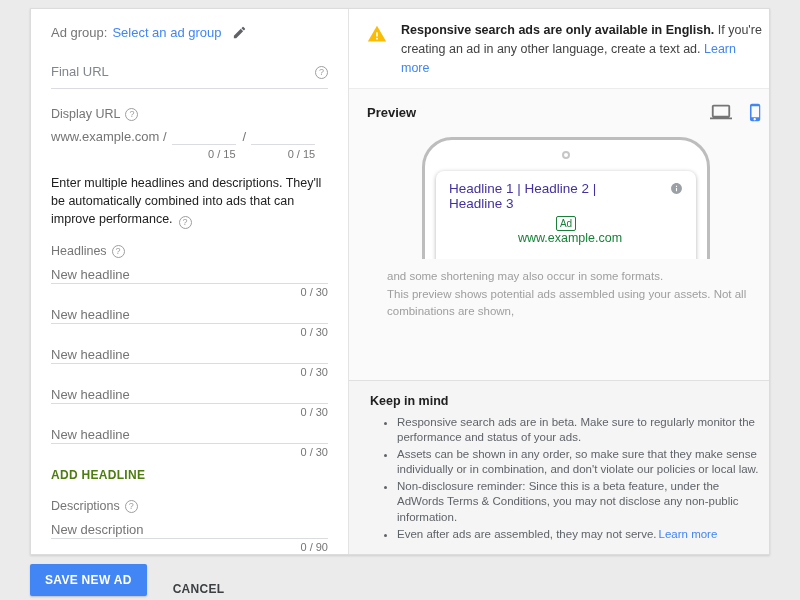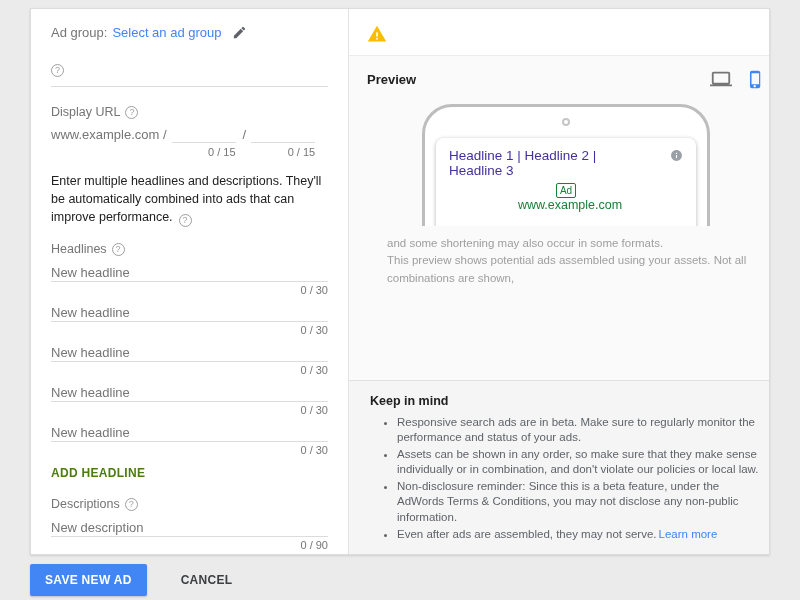--- a/index.html
+++ b/index.html
@@ -82,21 +82,21 @@
 
   .preview-caption { width: 380px; margin: 9px auto 0 22px; font-size: 11.5px; color: #9e9e9e; line-height: 1.5; }
 
   .keep-section { background: #f5f5f5; border-top: 1px solid #e0e0e0; padding: 13px 20px 10px 21px; }
   .keep-title { font-size: 12.5px; font-weight: bold; color: #212121; }
   .keep-section ul { margin: 7px 0 0 0; padding-left: 27px; }
   .keep-section li { font-size: 11.5px; color: #5f6368; line-height: 1.32; margin-bottom: 2px; }
   .keep-section .link { color: #4285f4; cursor: pointer; text-decoration: none; margin-left: 2px; }
 
   
-  .footer { position: absolute; left: 30px; top: 564px; display: flex; align-items: center; gap: 34px; }
+  .footer { position: absolute; left: 30px; top: 564px; display: flex; align-items: flex-end; gap: 26px; }
   .save-btn { background: #4285f4; color: #fff; border: none; border-radius: 2px;
               font-family: "Liberation Sans", sans-serif; font-size: 12px; font-weight: bold;
               letter-spacing: .3px; padding: 9px 15px; cursor: pointer; box-shadow: 0 1px 2px rgba(0,0,0,.2); }
   .cancel-btn { background: none; border: none; font-family: "Liberation Sans", sans-serif;
                 font-size: 12px; font-weight: bold; letter-spacing: .3px; color: #3c4043; cursor: pointer; }
 </style>
 </head>
 <body>
 
 <div class="page">
@@ -108,20 +108,21 @@
         <span>Ad group:</span>
         <a class="link">Select an ad group</a>
         <span class="pencil">
           <svg viewBox="0 0 24 24" width="15" height="15" fill="#5f6368">
               <path d="M3 17.25V21h3.75L17.81 9.94l-3.75-3.75L3 17.25zM20.71 7.04c.39-.39.39-1.02 0-1.41l-2.34-2.34a.996.996 0 0 0-1.41 0l-1.83 1.83 3.75 3.75 1.83-1.83z"></path>
             </svg>
         </span>
       </div>
 
       <div class="finalurl-row">
+        <input class="bare" type="text" placeholder="Final URL" style="">
         <span class="help-circle">?</span>
       </div>
 
       <div class="displayurl-block">
         <div class="label-row">
           <span>Display URL</span>
           <span class="help-circle">?</span>
         </div>
         <div class="durl-row">
           <span class="durl-base">www.example.com /</span>
@@ -186,20 +187,21 @@
     <div class="right-pane">
 
       <div class="banner">
         <span style="display:inline-flex; margin-top:3px;">
           <svg viewBox="0 0 24 24" width="20" height="20">
               <path fill="#fbbc04" d="M1 21h22L12 2 1 21z"></path>
               <rect x="11" y="10" width="2" height="5" fill="#fff"></rect>
               <rect x="11" y="16.6" width="2" height="2" fill="#fff"></rect>
             </svg>
         </span>
+        <div class="banner-text"><b>Responsive search ads are only available in English.</b><span> If you're creating an ad in any other language, create a text ad. </span><a class="link">Learn more</a></div>
       </div>
 
       <div class="preview-section">
         <div class="preview-head">
           <div class="preview-title">Preview</div>
           <div class="device-icons">
             <span>
               <svg viewBox="0 0 24 24" width="22" height="22" fill="#757575">
                   <path d="M20 18c1.1 0 1.99-.9 1.99-2L22 6c0-1.1-.9-2-2-2H4c-1.1 0-2 .9-2 2v10c0 1.1.9 2 2 2H0v2h24v-2h-4zM4 6h16v10H4V6z"></path>
                 </svg>

